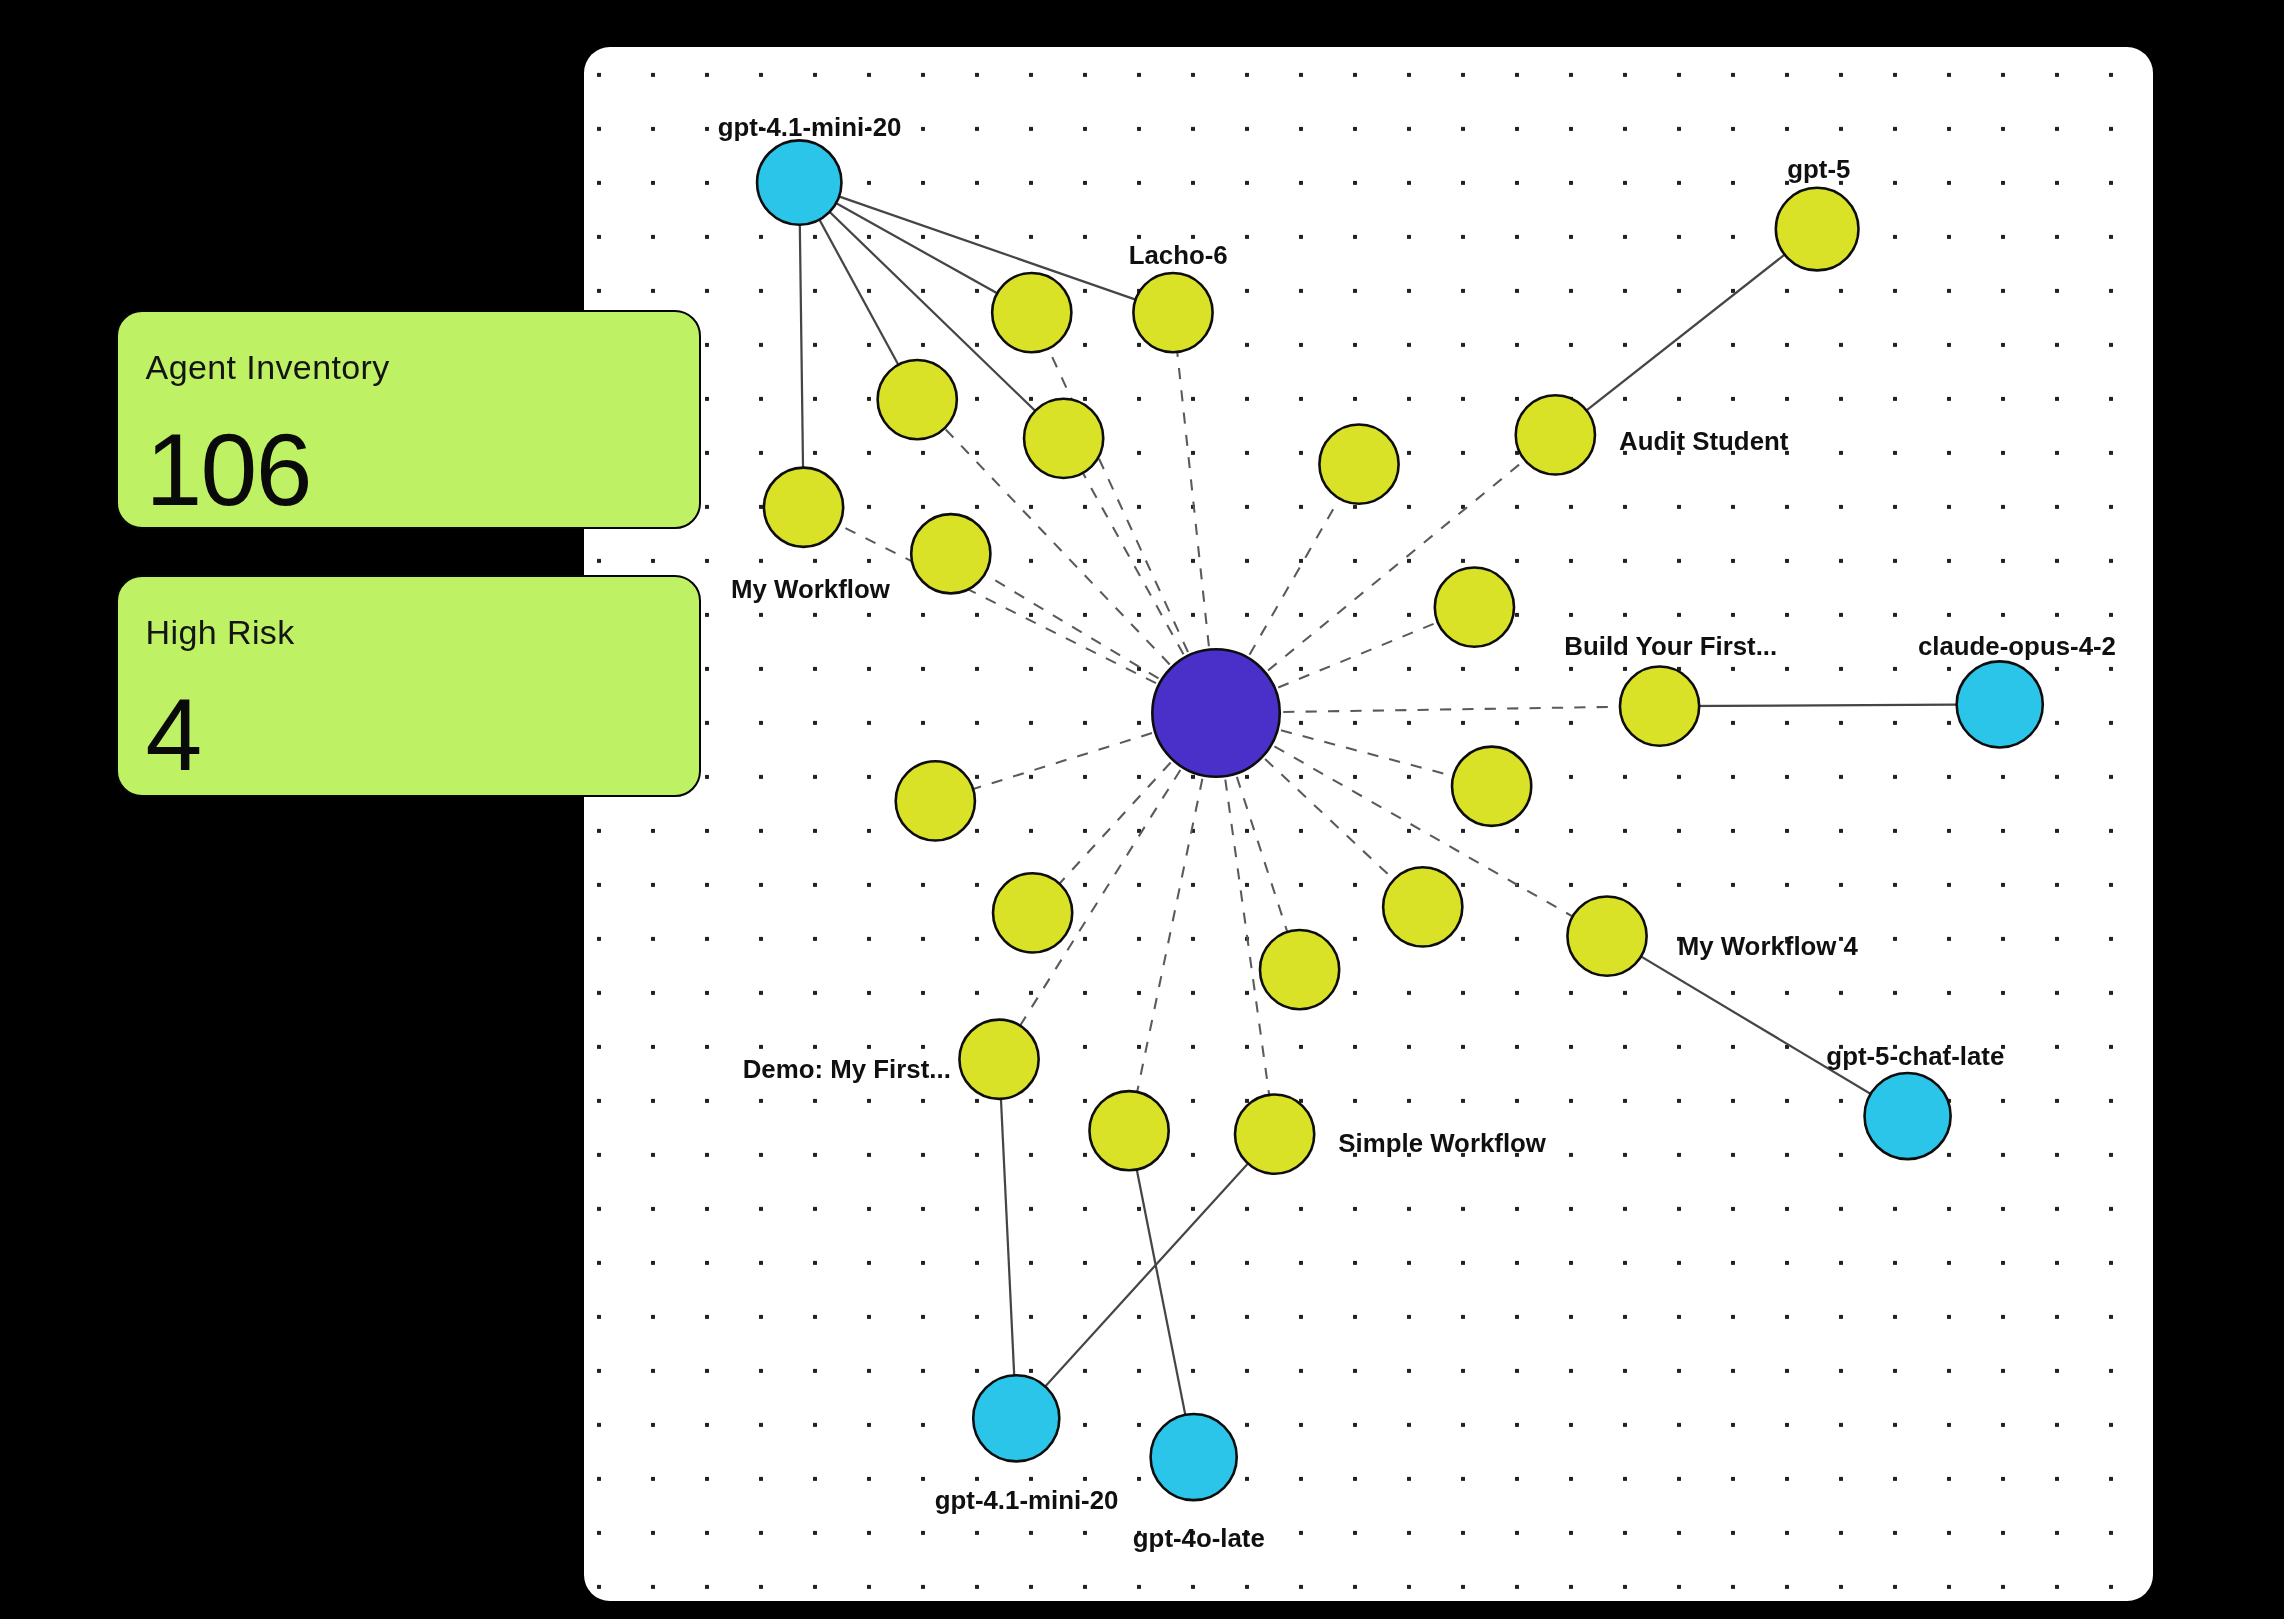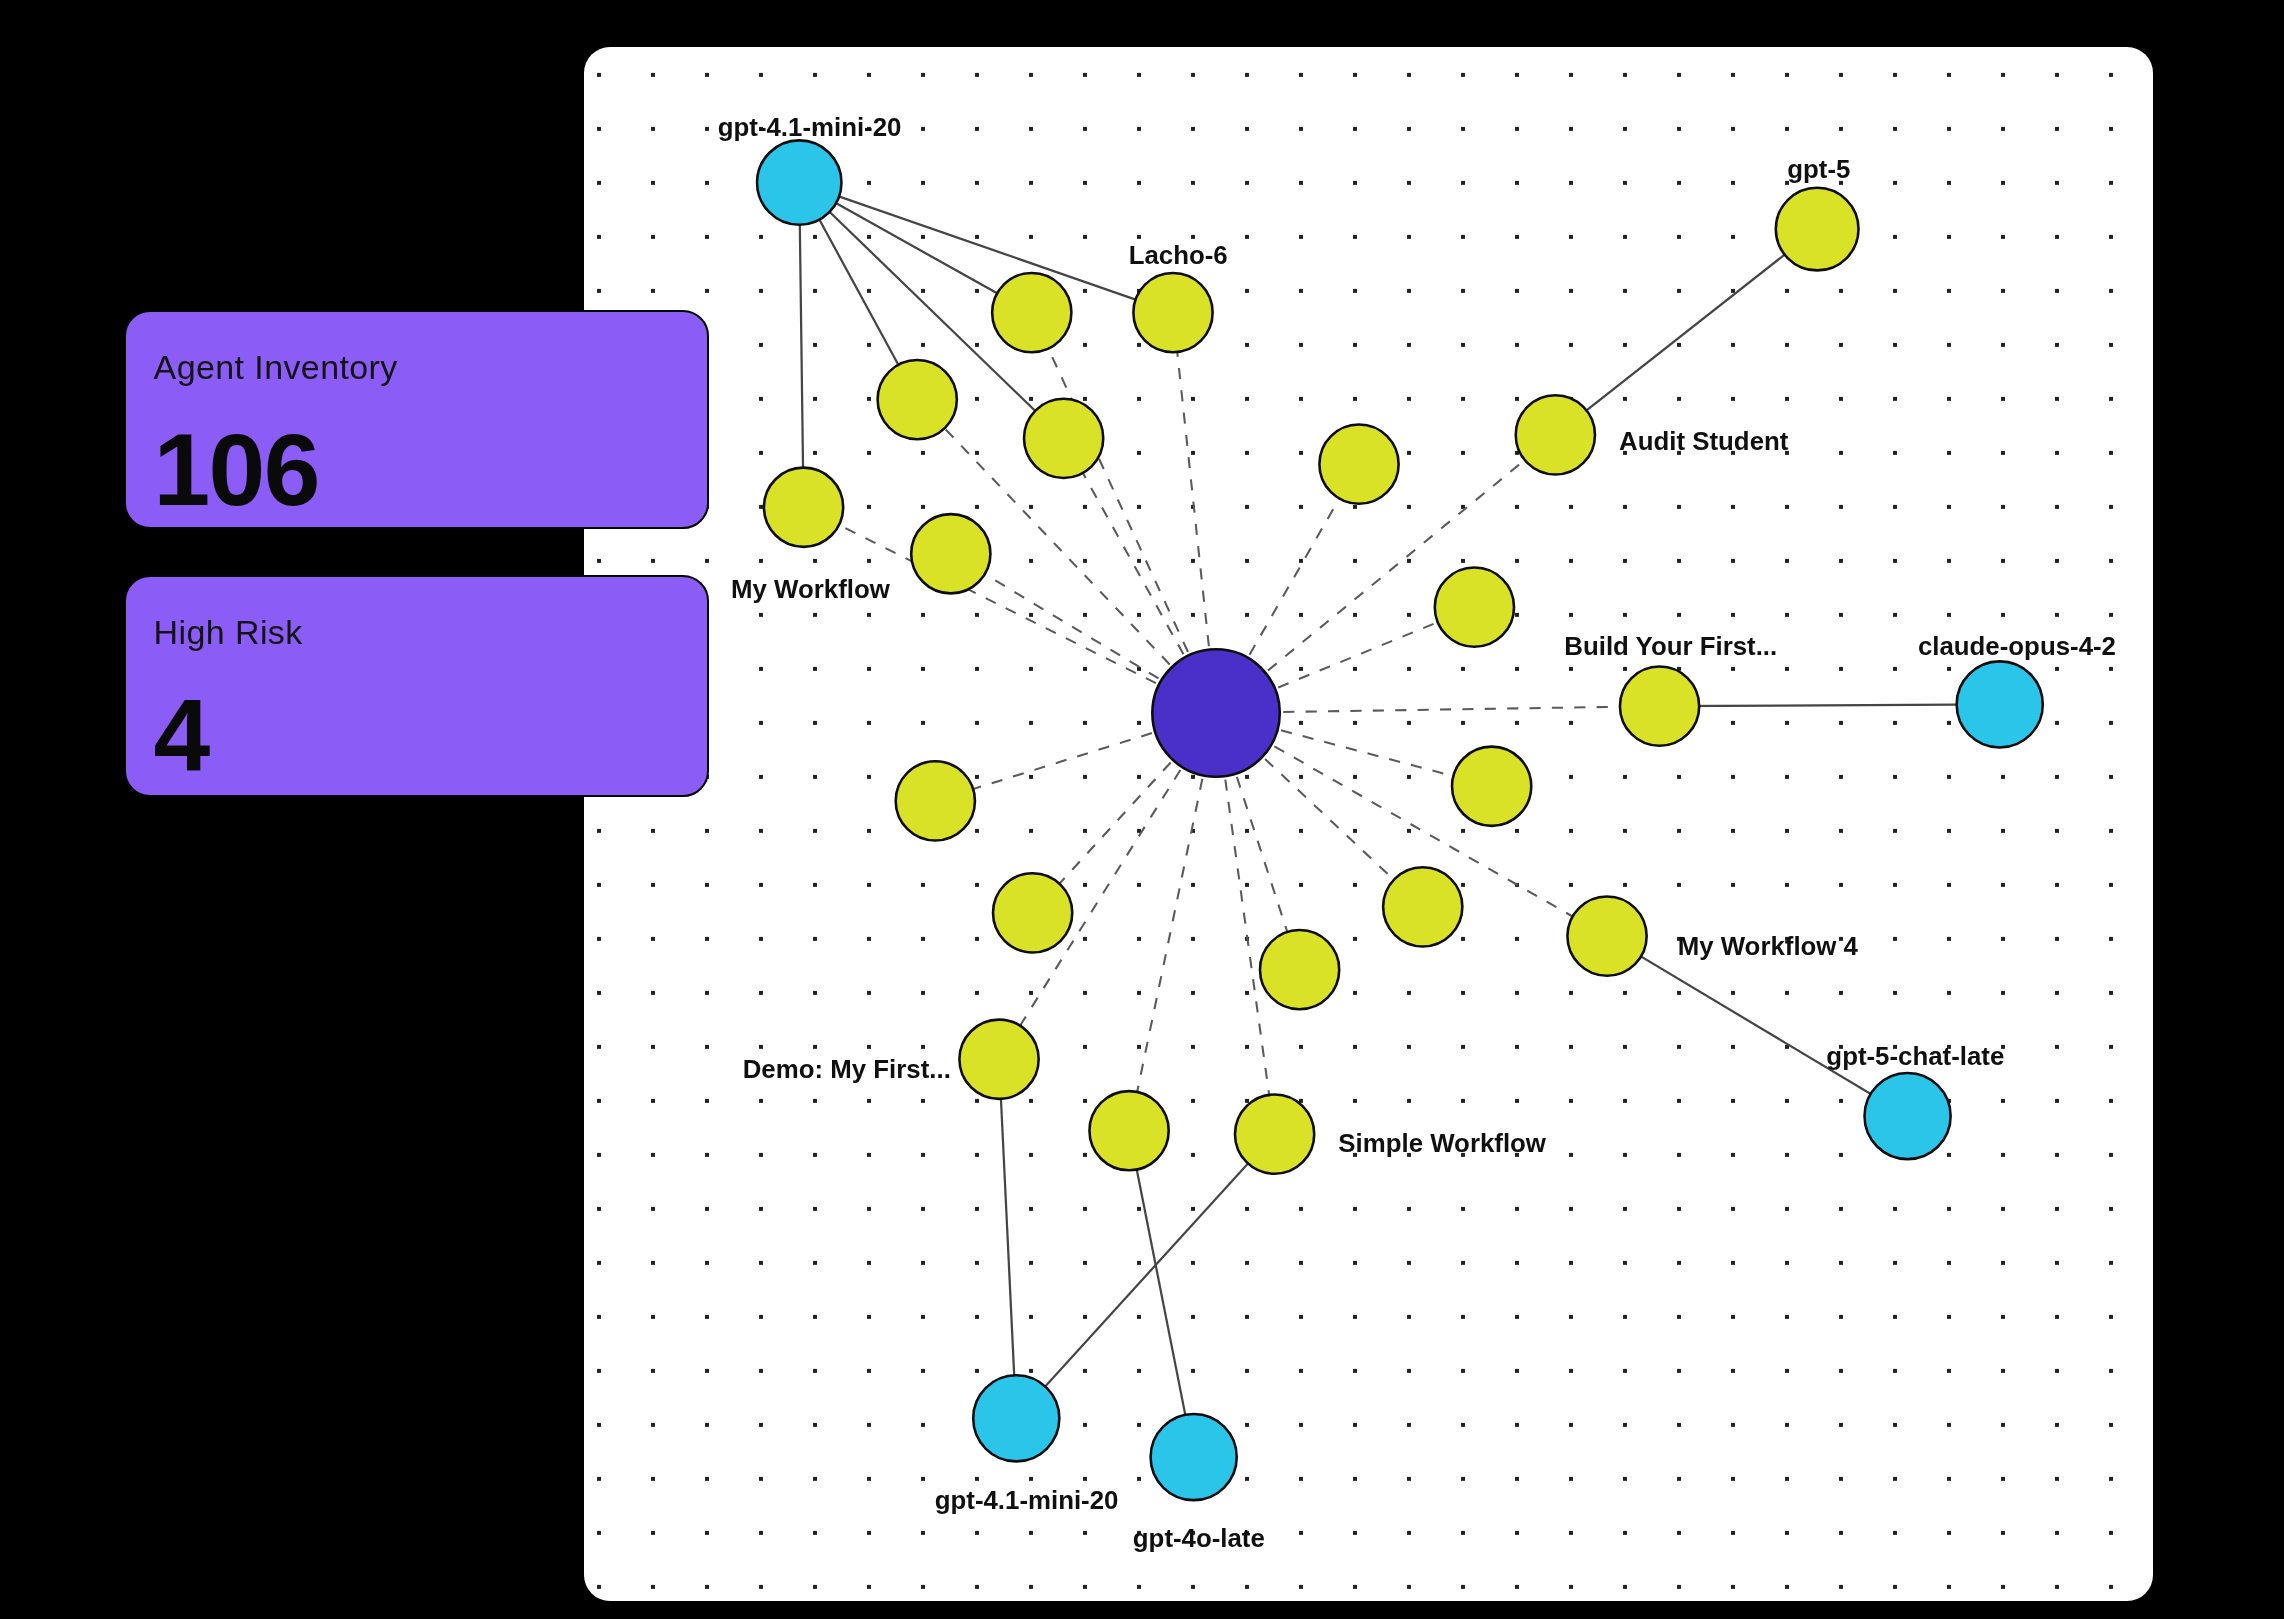--- a/index.html
+++ b/index.html
@@ -29,36 +29,36 @@
   .edge-solid { stroke: #454545; stroke-width: 2.6; fill: none; }
   .edge-dashed { stroke: #5a5a5a; stroke-width: 2.4; fill: none; stroke-dasharray: 13 13; }
   .node { stroke: #0d0d0d; stroke-width: 3; cursor: pointer; }
   .node-label {
     font-family: "Liberation Sans", sans-serif;
     font-size: 30px; font-weight: 700; fill: #101010;
   }
 
   .stat-card {
     position: absolute;
-    left: 124px;
+    left: 116px;
     width: 585px;
-    background: #8b5cf6;
+    background: #bef264;
     border: 2.6px solid #050505;
     border-radius: 26px;
     box-sizing: border-box;
     padding: 38px 26px 0 27.6px;
   }
   .stat-card.card-0 { top: 310px; height: 219px; }
   .stat-card.card-1 { top: 575px; height: 222px; }
   .stat-label {
     font-size: 34px; font-weight: 400; color: #141414;
     letter-spacing: 0.4px; line-height: 1.05;
   }
   .stat-value {
-    font-size: 102px; font-weight: 700; color: #0a0a0a;
+    font-size: 102px; font-weight: 400; color: #0a0a0a;
     letter-spacing: -1.7px; line-height: 0.95; margin-top: 36px;
   }
 </style>
 </head>
 <body>
 
 <div class="stage">
 
   <div class="canvas"></div>
 

